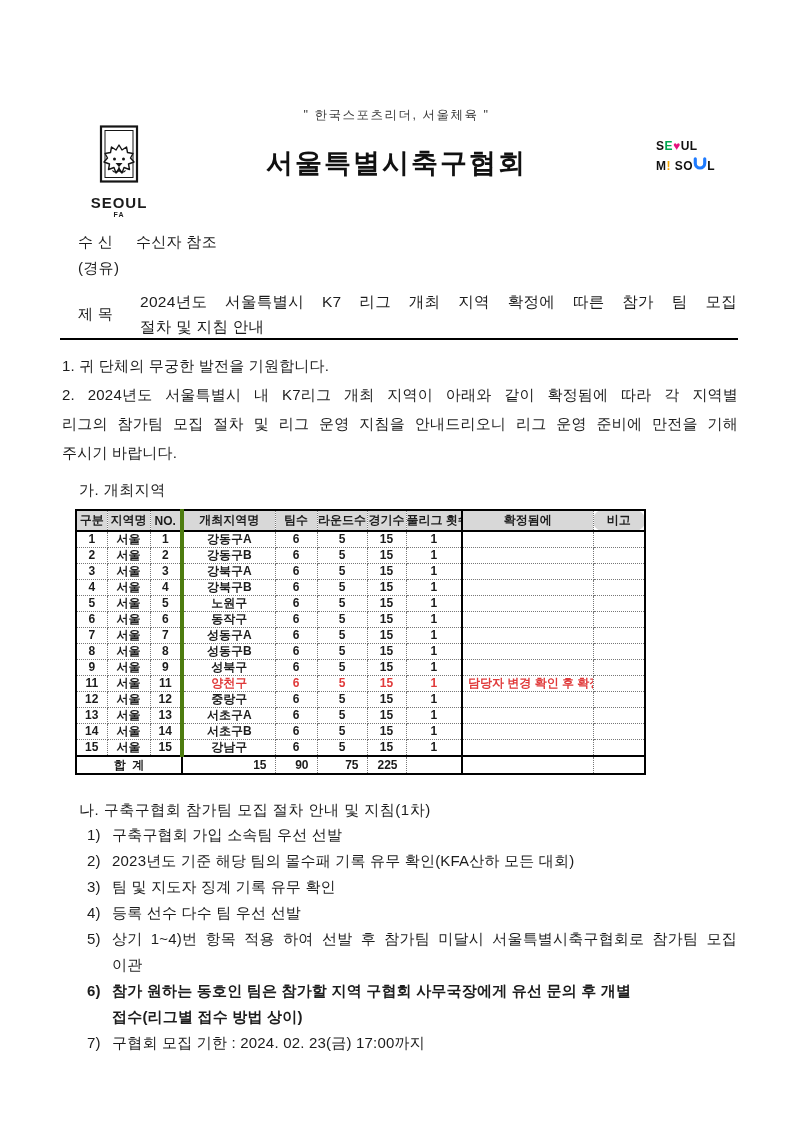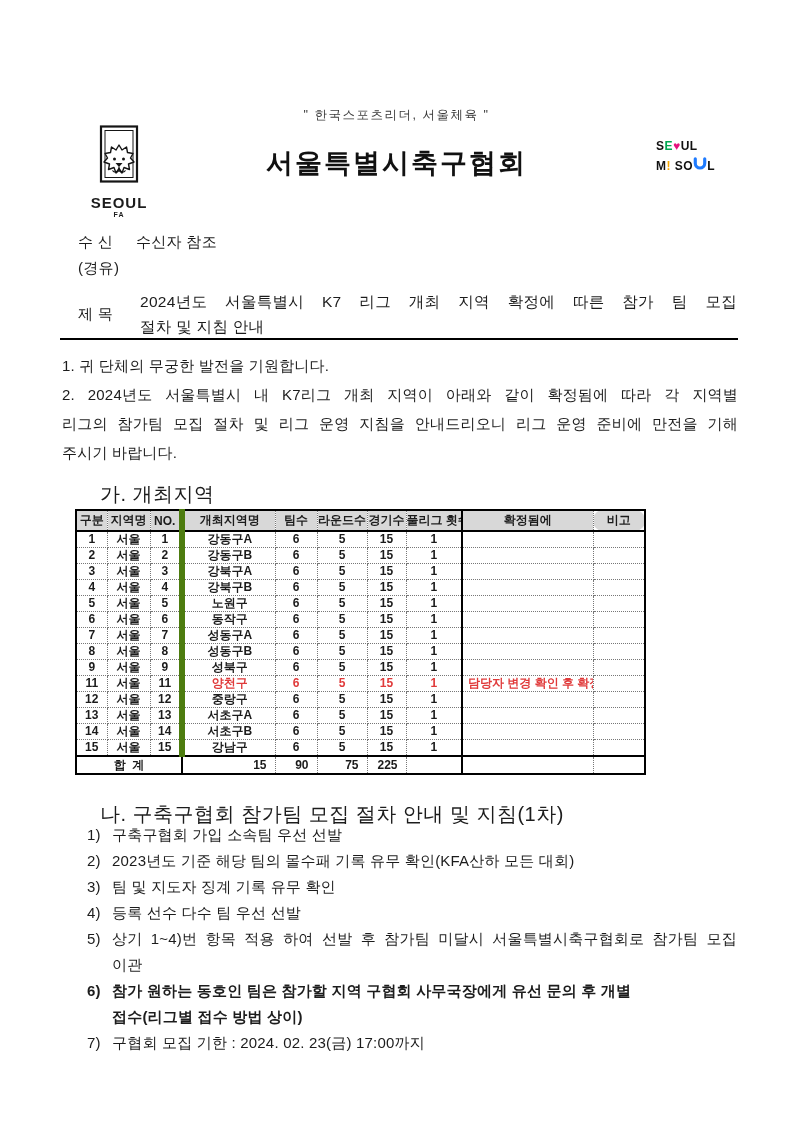--- a/index.html
+++ b/index.html
@@ -29,33 +29,33 @@
   .fld-subject{top:289px;align-items:center;}
   .fld-subject .lab{align-self:center;}
   .subject-lines{width:597px;margin-left:16px;font-size:15.5px;line-height:25px;}
   .ln{white-space:normal;}
   .fill{text-align:justify;text-align-last:justify;}
   .rule{position:absolute;left:60px;top:338px;width:678px;border-top:2px solid #000;}
 
   
   .body-block{position:absolute;left:62px;top:351px;width:676px;font-size:15px;
               line-height:29px;letter-spacing:0.2px;}
-  .sec-head{position:absolute;left:100px;font-size:20px;letter-spacing:0.5px;}
+  .sec-head{position:absolute;left:79px;font-size:15px;letter-spacing:0.5px;}
   .sec-a{top:481px;}
   .sec-b{top:801px;}
 
   
   .rt{position:absolute;left:75px;top:509px;border-collapse:collapse;table-layout:fixed;
       width:569px;font-size:12px;font-weight:700;color:#1b1b1b;padding-left:24px;}
   .rt th,.rt td{padding:0;text-align:center;border-right:1px dotted #777;
                 border-bottom:1px dotted #777;overflow:hidden;white-space:nowrap;}
   .rt{border:2px solid #000;}
   .rt th{height:19px;background:#d8d8d8;border-bottom:2px solid #000;font-weight:700;}
   .rt td{height:15px;line-height:15px;}
-  .rt th:nth-child(3),.rt tbody td:nth-child(3){border-right:6px solid #4d7c0f;}
+  .rt th:nth-child(3),.rt tbody td:nth-child(3){border-right:4px solid #4d7c0f;}
   .rt th:nth-child(8),.rt tbody td:nth-child(8){border-right:2px solid #000;}
   .rt th:last-child,.rt td:last-child{border-right:none;border-radius:10px;}
   .rt td.note{text-align:left;padding-left:5px;}
   .hl-row td:nth-child(n+4){color:#e03a3a;}
   .rt tfoot td{border-top:2px solid #000;height:16px;line-height:16px;border-bottom:none;}
   .rt tfoot .t-label{white-space:pre;border-right:2px solid #000;}
   .rt tfoot .t-num{text-align:right;padding-right:8px;}
   .rt tfoot .t-full{border-right:2px solid #000;}
 
   

